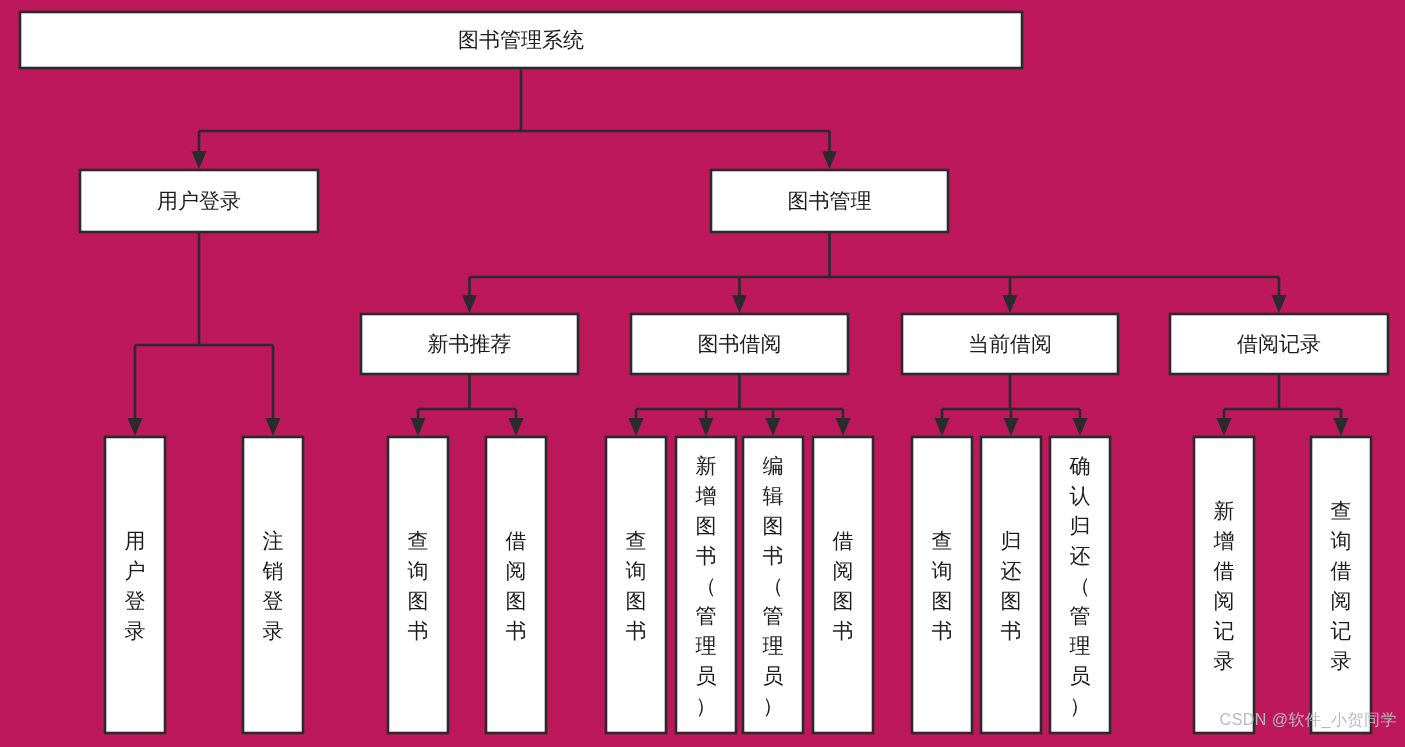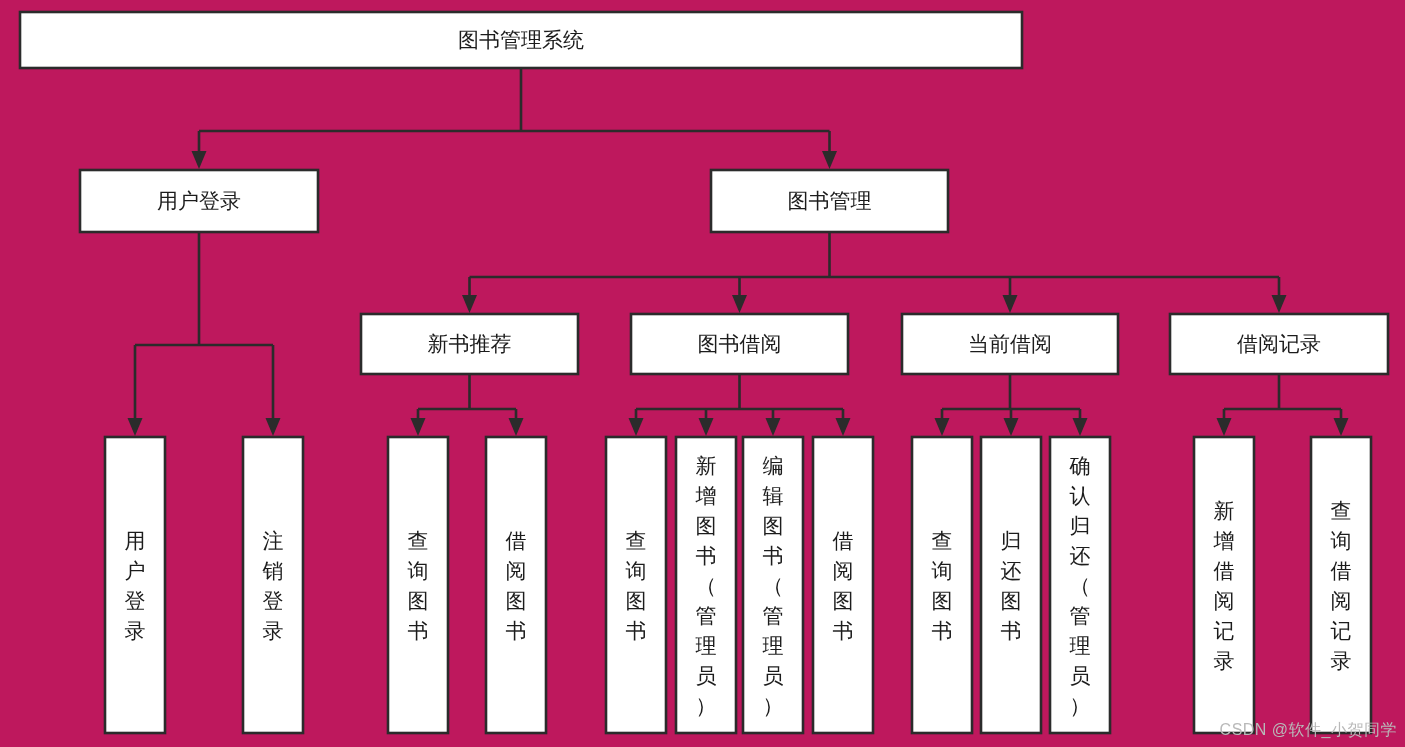--- a/index.html
+++ b/index.html
@@ -47,21 +47,21 @@
   }
   .node-label-vertical {
     fill: #1c1c1c;
     font-family: "Liberation Sans", "DejaVu Sans", sans-serif;
     font-size: 21px;
     text-anchor: middle;
   }
   .watermark {
     position: absolute;
     right: 8px;
-    bottom: 6px;
+    bottom: 16px;
     color: #b9b9b9;
     font-size: 16px;
     font-family: "Liberation Sans", "DejaVu Sans", sans-serif;
     letter-spacing: 0.5px;
     white-space: nowrap;
     pointer-events: none;
   }
 </style>
 </head>
 <body>

